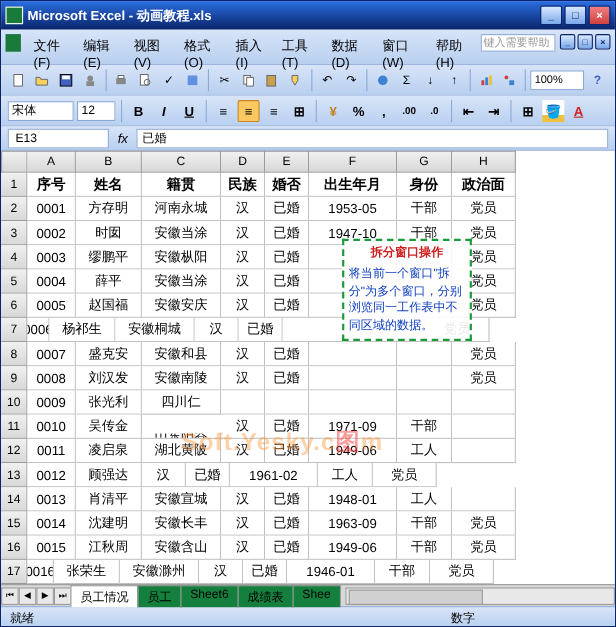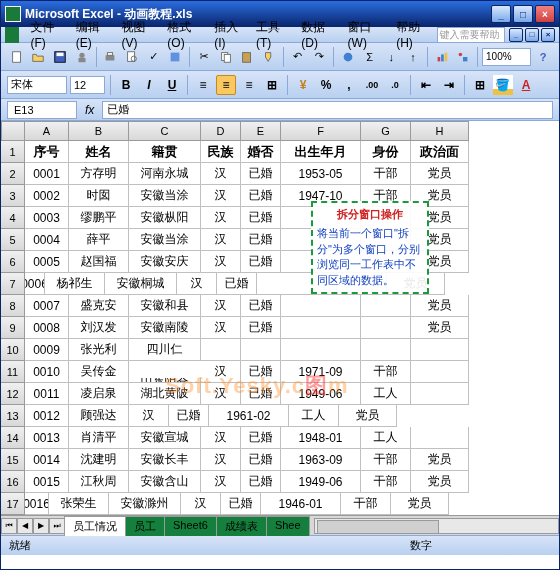--- a/index.html
+++ b/index.html
@@ -3,36 +3,36 @@
 <meta charset="utf-8">
 <style>
 *{box-sizing:border-box;margin:0;padding:0;font-family:"SimSun","宋体",sans-serif}
 body{background:#fff;width:560px;height:570px;overflow:hidden;border:1px solid #0a246a;position:relative}
 .titlebar{background:linear-gradient(#2a6de0,#0a246a);height:26px;display:flex;align-items:center;color:#fff;font-size:12px;padding:0 4px}
 .app-icon{width:16px;height:16px;background:#1a7a3a;margin-right:4px;display:inline-block;border:1px solid #fff}
 .title-text{flex:1;font-weight:bold}
 .win-controls{display:flex;gap:2px}
 .win-btn{width:20px;height:18px;background:linear-gradient(#d8e8ff,#7aa8e8);border:1px solid #0a246a;border-radius:2px;display:flex;align-items:center;justify-content:center;font-size:10px;color:#0a246a;font-weight:bold}
 .win-btn.close{background:linear-gradient(#f08080,#d04040);color:#fff}
-.menubar{background:linear-gradient(#d8e4f8,#b8d0f0);height:16px;display:flex;align-items:center;font-size:12px;padding:4px 4px;border-bottom:1px solid #8aa8d8}
+.menubar{background:linear-gradient(#d8e4f8,#b8d0f0);height:32px;display:flex;align-items:flex-start;font-size:12px;padding:4px 4px;border-bottom:1px solid #8aa8d8}
 .menu-icon{width:16px;height:16px;background:#1a7a3a;margin-right:6px}
 .menu-item{padding:2px 6px;cursor:default}
 .help-box{margin-left:auto;width:80px;height:16px;background:#fff;border:1px solid #8aa8d8;font-size:10px;padding:0 2px;display:flex;align-items:center;color:#999}
 .toolbar{background:linear-gradient(#d8e4f8,#b8d0f0);height:28px;display:flex;align-items:center;padding:0 6px;gap:2px;border-bottom:1px solid #8aa8d8;font-size:11px}
 .tb-btn{width:20px;height:20px;border:1px solid transparent;display:flex;align-items:center;justify-content:center;border-radius:2px}
 .tb-btn svg{width:14px;height:14px}
 .sep{width:1px;height:20px;background:#8aa8d8;margin:0 2px}
 .zoom-box{width:50px;height:18px;background:#fff;border:1px solid #8aa8d8;font-size:10px;padding:0 3px;display:flex;align-items:center}
 .formatbar{background:linear-gradient(#d8e4f8,#b8d0f0);height:28px;display:flex;align-items:center;padding:0 6px;gap:3px;border-bottom:1px solid #8aa8d8;font-size:11px}
 .font-box{width:60px;height:18px;background:#fff;border:1px solid #8aa8d8;padding:0 3px;display:flex;align-items:center}
 .size-box{width:35px;height:18px;background:#fff;border:1px solid #8aa8d8;padding:0 3px;display:flex;align-items:center}
 .fmt-btn{width:20px;height:20px;display:flex;align-items:center;justify-content:center;font-weight:bold;font-size:12px}
 .fmt-btn.active{background:#fac860;border:1px solid #c88820;border-radius:2px}
 .name-row{background:linear-gradient(#d8e4f8,#b8d0f0);height:22px;display:flex;align-items:center;padding:0 6px;border-bottom:1px solid #8aa8d8;font-size:11px}
-.name-box{width:70px;height:18px;background:#fff;border:1px solid #8aa8d8;padding:0 6px;display:flex;align-items:center}
+.name-box{width:92px;height:18px;background:#fff;border:1px solid #8aa8d8;padding:0 6px;display:flex;align-items:center}
 .fx{margin:0 8px;font-style:italic;font-size:12px}
 .formula-box{flex:1;height:18px;background:#fff;border:1px solid #8aa8d8;padding:0 4px;display:flex;align-items:center}
 .corner{width:24px;height:20px;background:linear-gradient(#f0f0f0,#d8d8d8);border:1px solid #9a9a9a}
 .col-headers{display:flex;height:20px}
 .ch{background:linear-gradient(#f0f0f0,#d8d8d8);border-right:1px solid #9a9a9a;border-bottom:1px solid #9a9a9a;border-top:1px solid #9a9a9a;display:flex;align-items:center;justify-content:center;font-size:11px;font-family:Arial}
 .row-headers{display:flex;flex-direction:column}
 .rh{width:24px;height:22px;background:linear-gradient(#f0f0f0,#d8d8d8);border-right:1px solid #9a9a9a;border-bottom:1px solid #9a9a9a;display:flex;align-items:center;justify-content:center;font-size:11px;font-family:Arial}
 .data-grid{display:flex;flex-direction:column}
 .drow{display:flex;height:22px}
 .drow.hdr .cell{font-weight:bold;font-size:13px}

